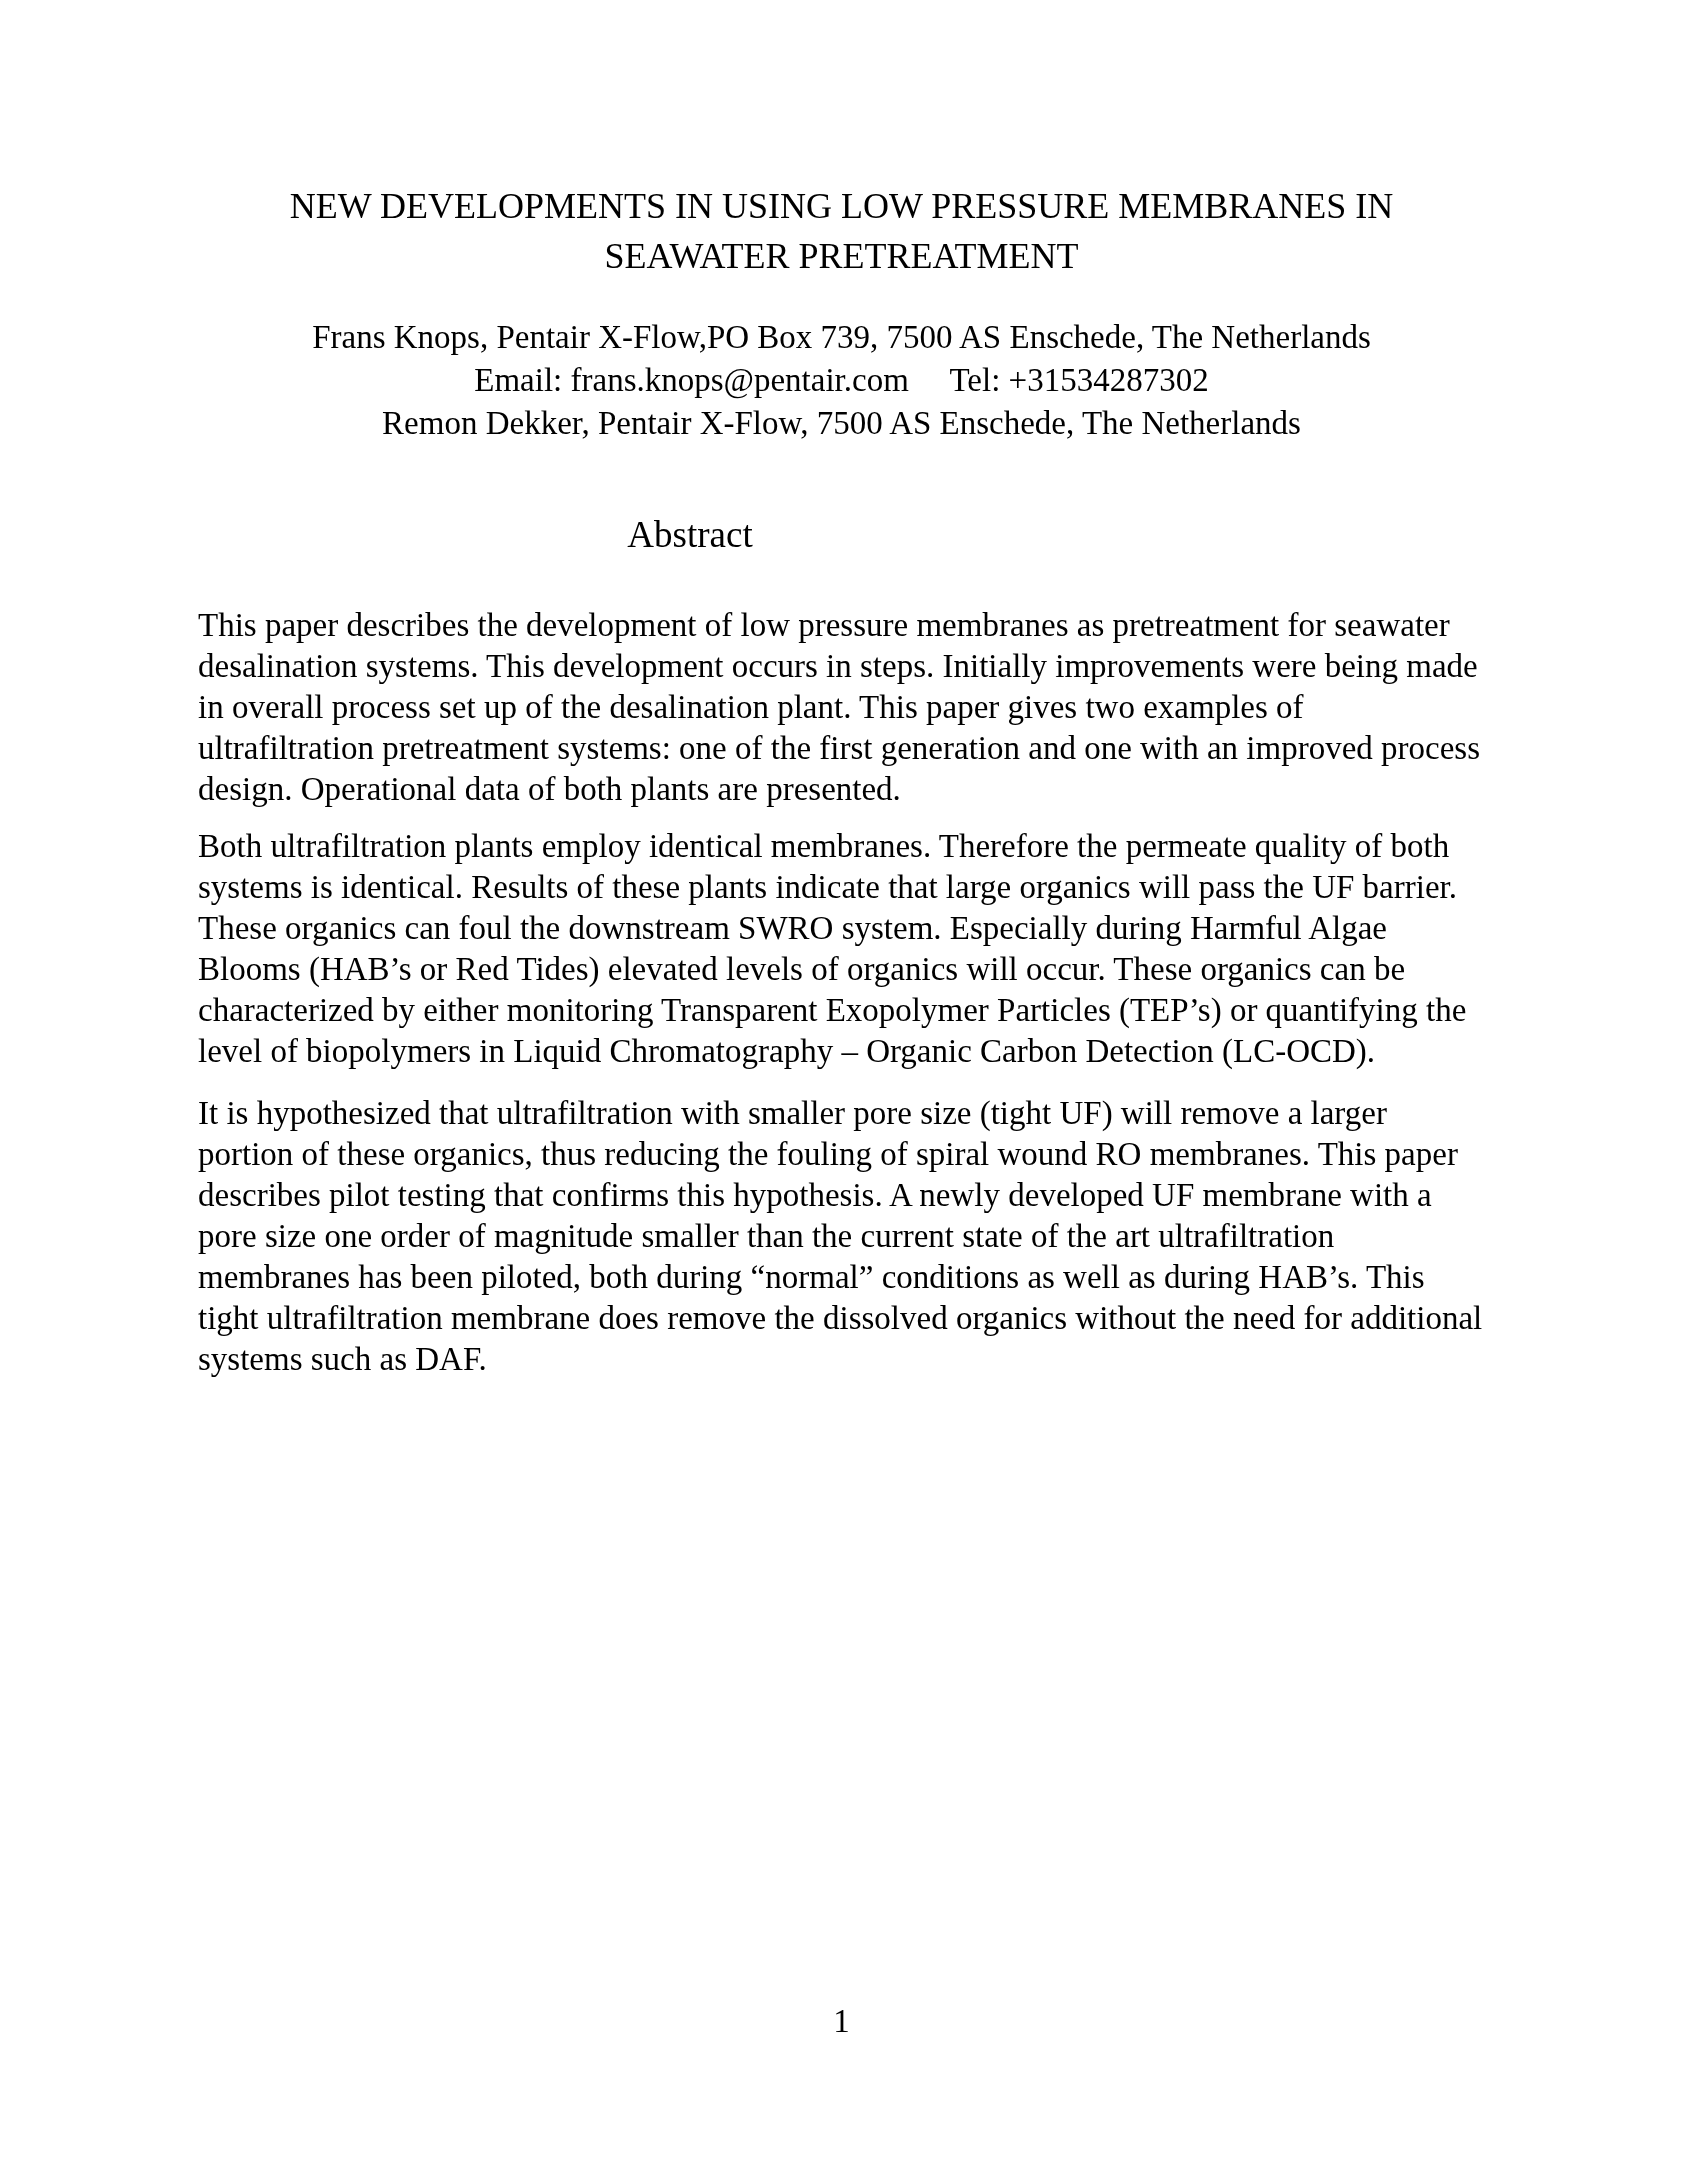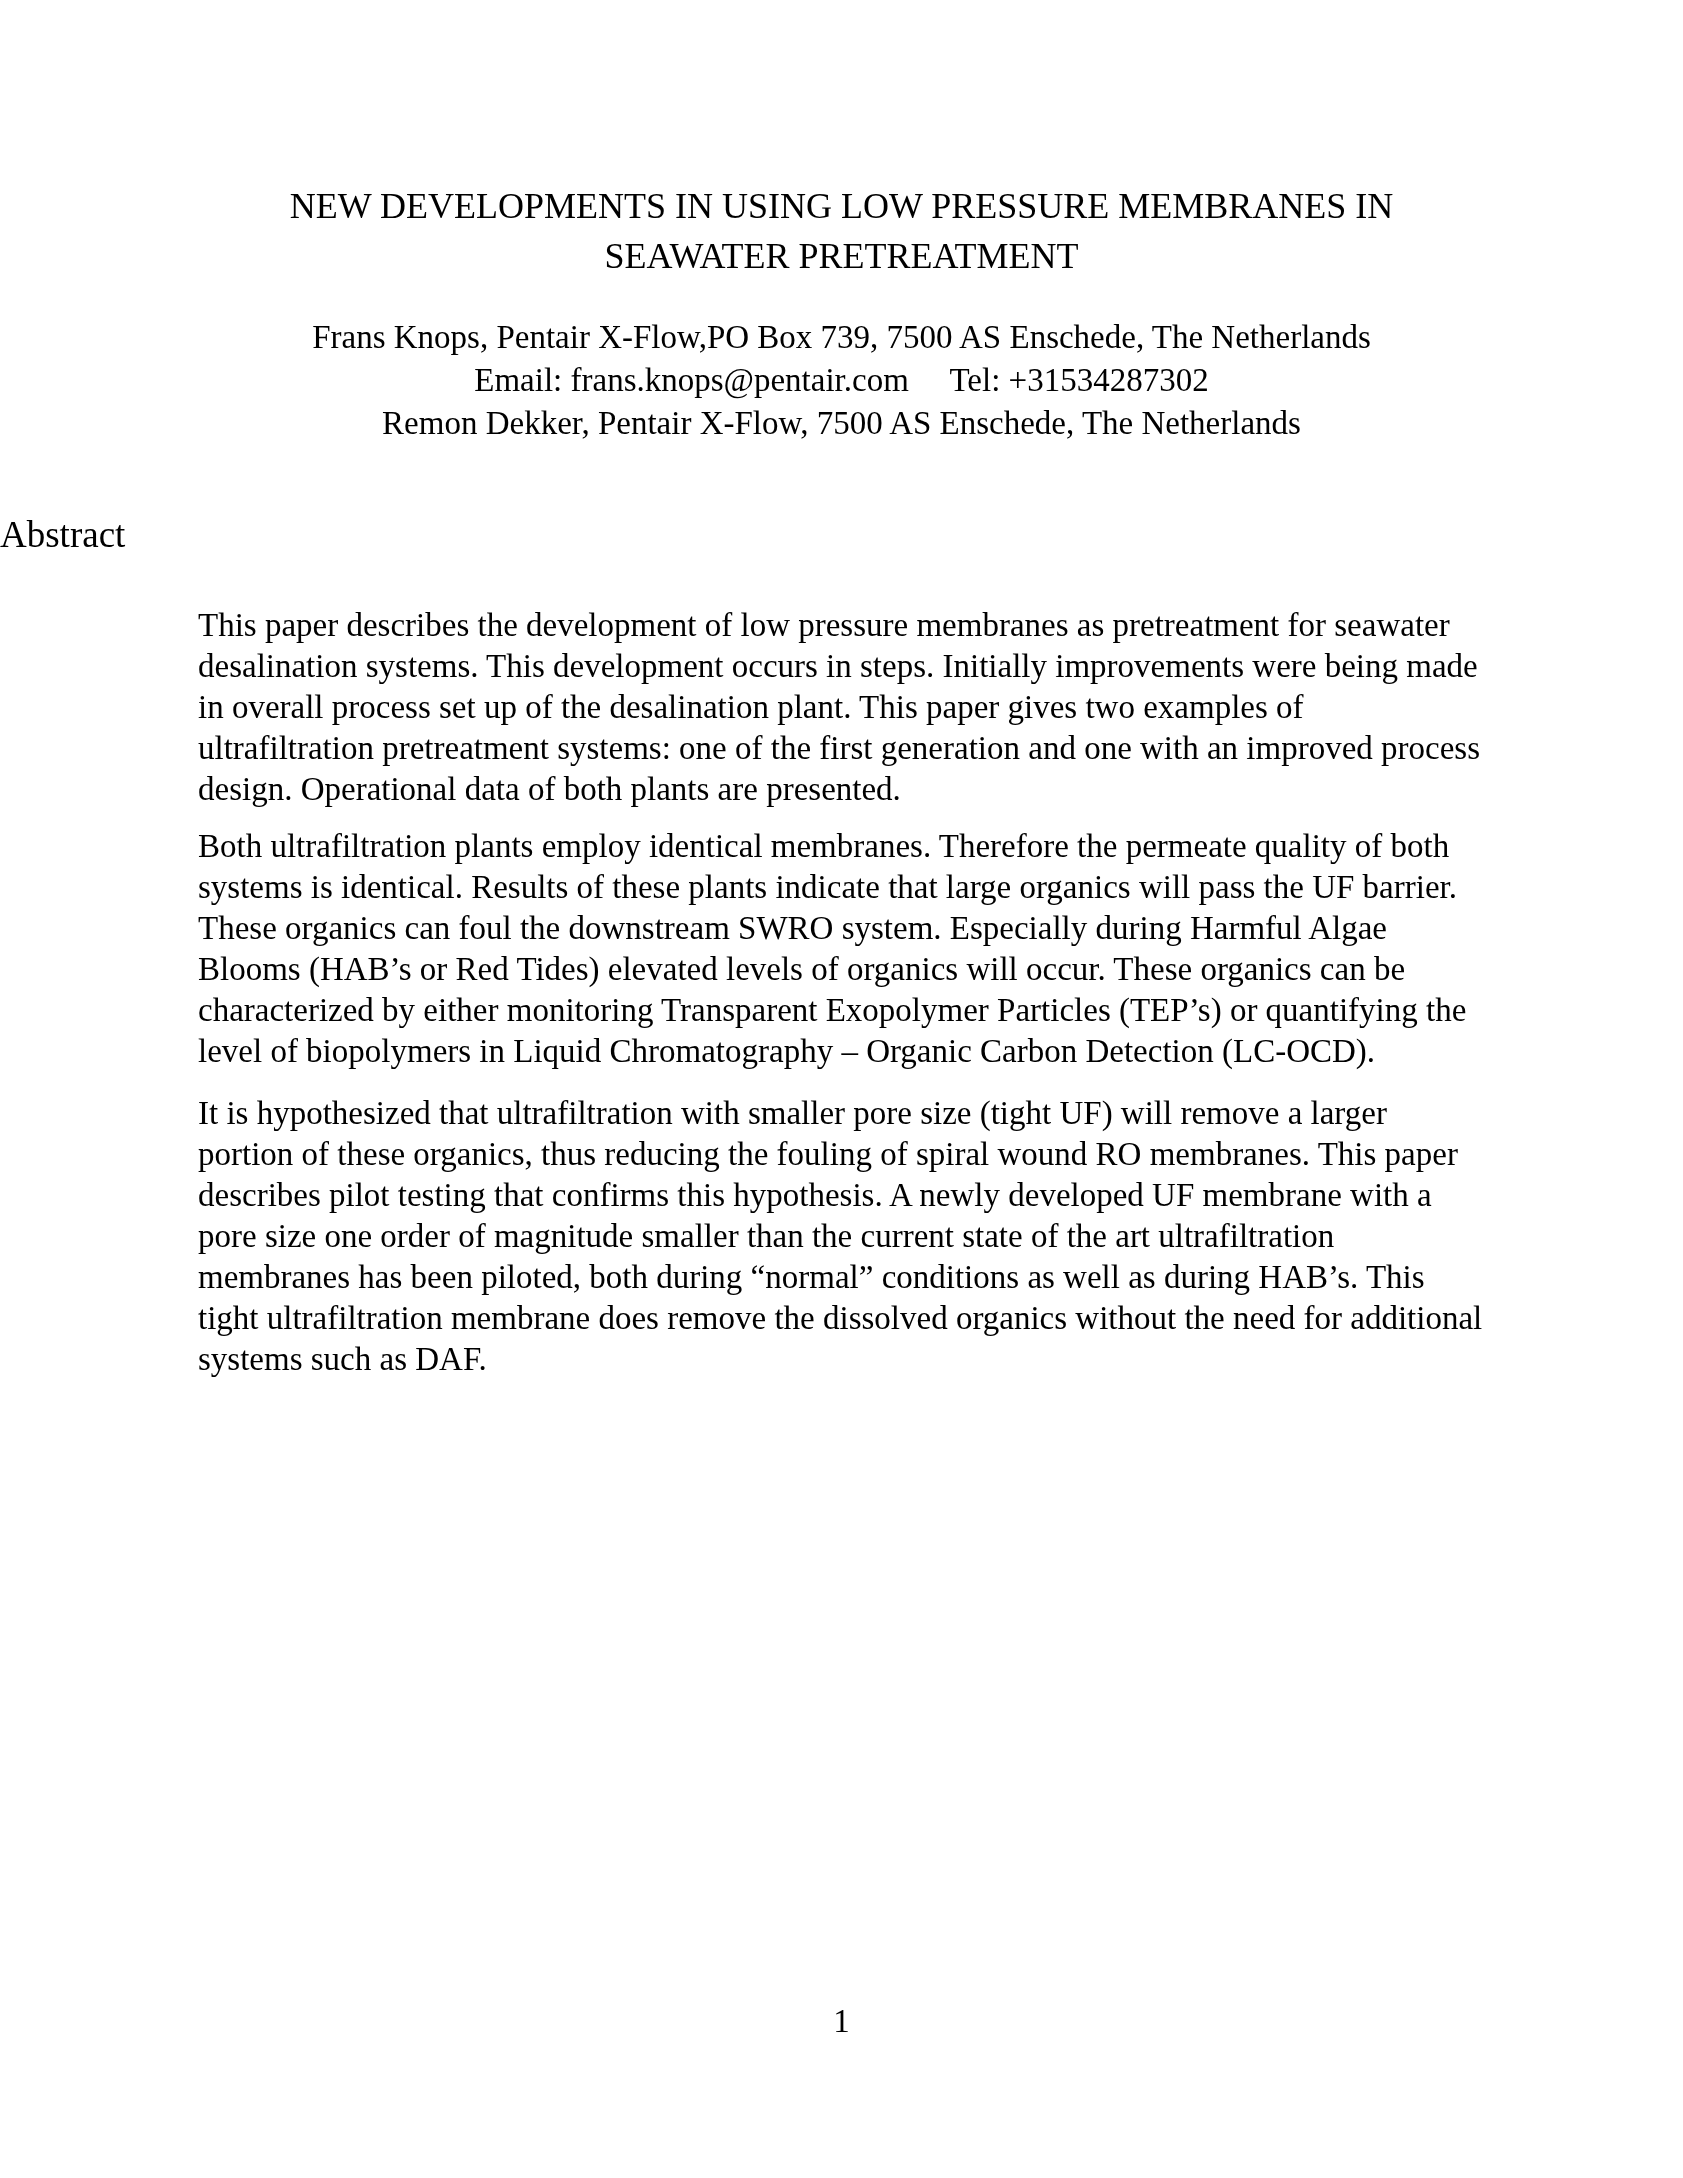--- a/index.html
+++ b/index.html
@@ -35,21 +35,21 @@
     text-align: center;
     font-size: 33px;
     line-height: 43px;
     white-space: pre;
   }
   .section-heading {
     position: absolute;
     top: 512px;
     left: 0;
     width: 1380px;
-    text-align: left;
+    text-align: center;
     font-size: 37px;
     line-height: 46px;
   }
   .body-para {
     position: absolute;
     left: 198px;
     width: 1366px;
     font-size: 33px;
     line-height: 41px;
     white-space: pre;

